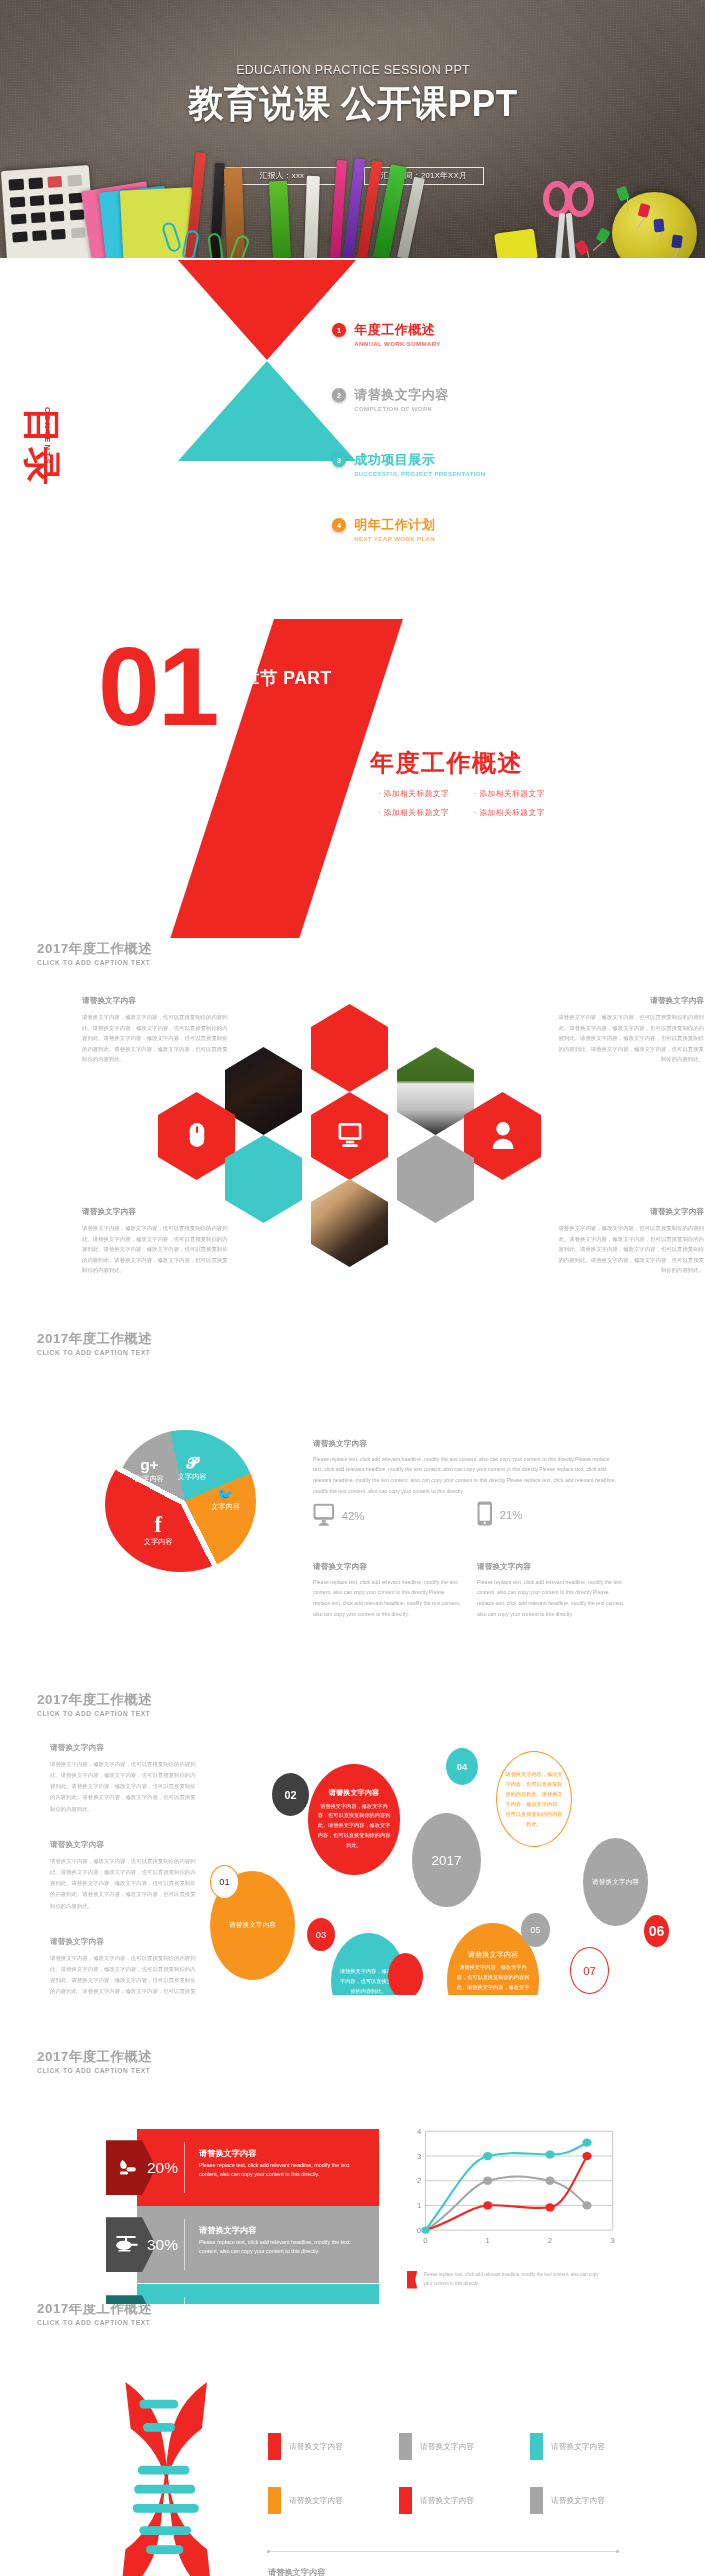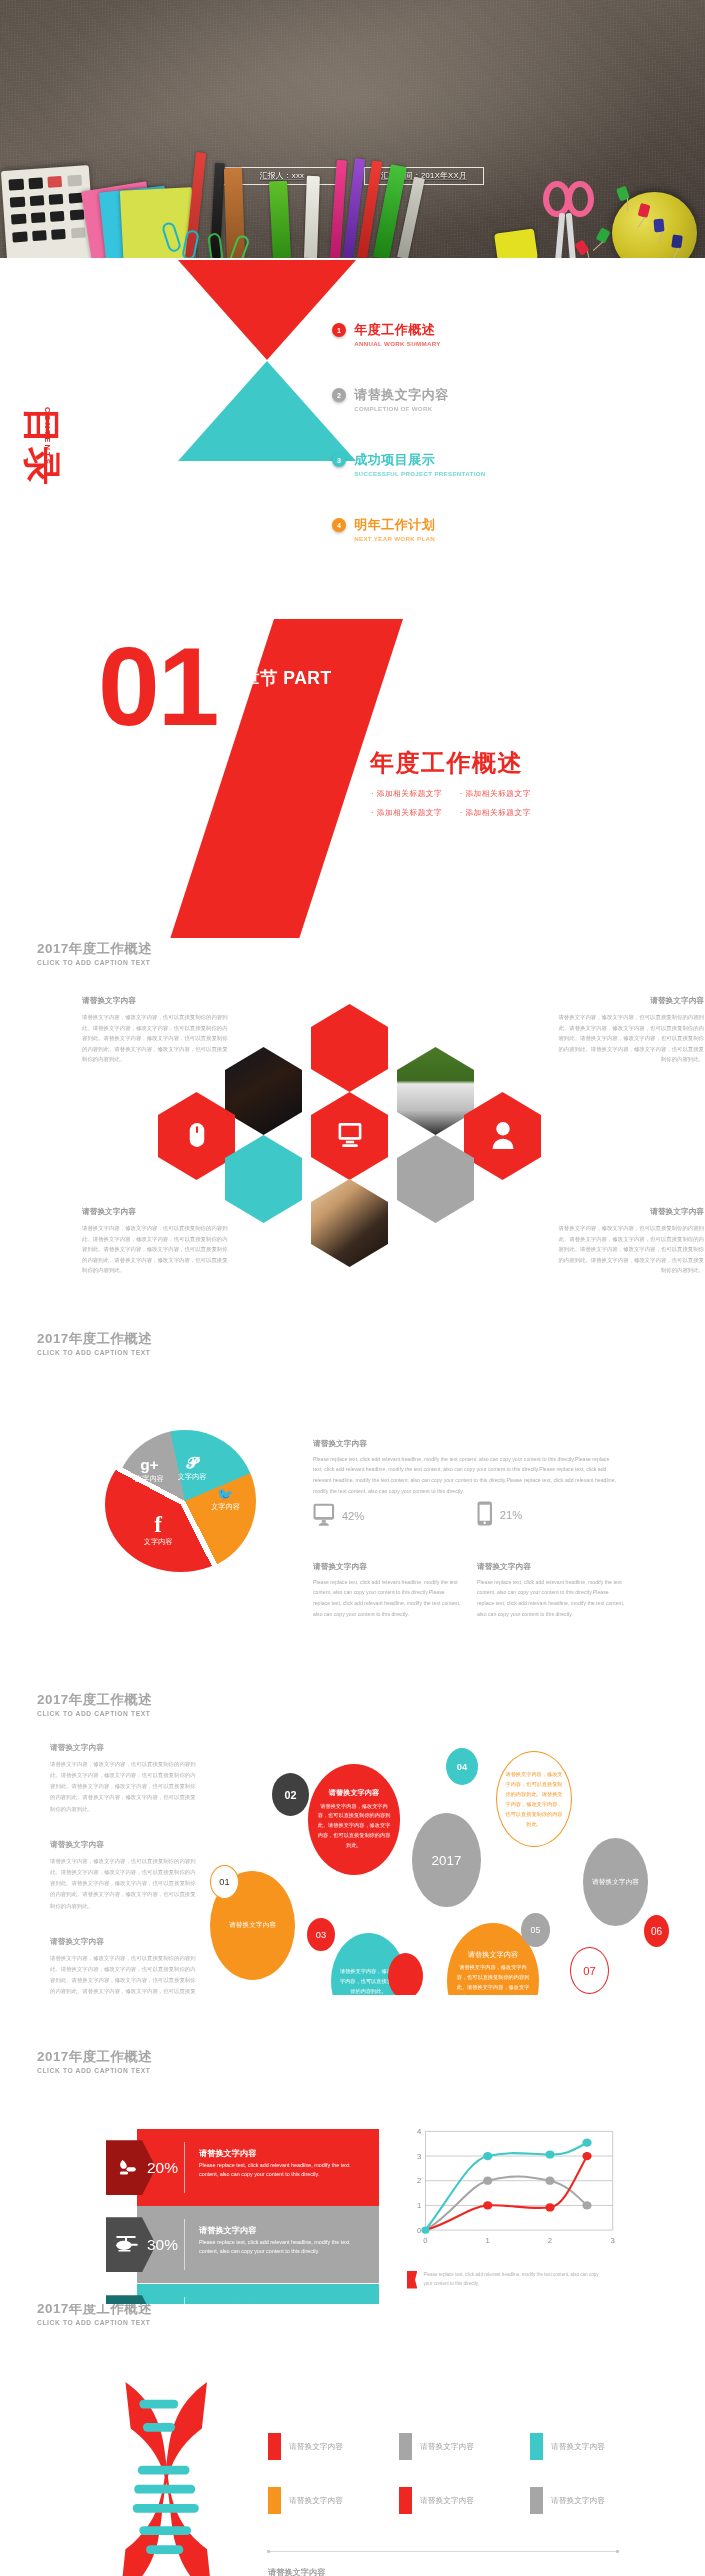--- a/index.html
+++ b/index.html
@@ -33,21 +33,21 @@
   }
   .cover .ctext { position:absolute; left:0; right:0; top:62px; text-align:center; }
   .cover .eyebrow {
     font-size:13.4px; letter-spacing:0.3px; color:#f2f2f0; font-weight:400;
     text-shadow:0 0.5px 1.5px rgba(0,0,0,.55); transform:scaleX(.93);
   }
   .cover .maintitle {
     margin-top:2.1px; font-size:37px; font-weight:bold; color:#fbfbf9; letter-spacing:0.5px;
     text-shadow:0 1px 3.1px rgba(0,0,0,.5); transform:scaleX(.95);
   }
-  .cover .metarow { position:absolute; left:0; right:0; top:167px; display:flex; justify-content:center; gap:22px;text-decoration:underline; }
+  .cover .metarow { position:absolute; left:0; right:0; top:167px; display:flex; justify-content:center; gap:22px; }
   .cover .metabox {
     border:0.5px solid rgba(255,255,255,.85); color:#fff; font-size:7.7px;
     padding:3.1px 11.3px; min-width:120px; text-align:center; letter-spacing:0.3px;
     text-shadow:0 0.5px 1px rgba(0,0,0,.5);
   }
   
   .supplies { position:absolute; left:0; bottom:0; width:100%; height:93px; }
   .sup { position:absolute; bottom:0; }
   .calc { left:4.1px; bottom:-3.1px; width:88px; height:93px; background:#e9e7dd;
           border-radius:3.1px; transform:rotate(-4deg); box-shadow:0 -1.5px 6.2px rgba(0,0,0,.4);}
@@ -94,21 +94,21 @@
   .toc-en { font-size:6.2px; font-weight:bold; letter-spacing:0.3px; margin-top:0.5px; }
 
   
   .divider { height:319px; }
   .slash { position:absolute; width:129px; height:474px; top:-77px; left:222px;
            transform:skewX(-18deg); }
   .bignum { position:absolute; font-size:111px; font-weight:bold; line-height:.86; letter-spacing:-2.1px; }
   .chapter { position:absolute; font-size:17.5px; font-weight:bold; color:#fff; letter-spacing:0.5px; }
   .dtitle { position:absolute; font-size:24px; font-weight:bold; letter-spacing:1.5px; }
   .dbullets { position:absolute; display:grid; grid-template-columns:1fr 1fr; gap:9.3px 17.5px; }
-  .dbullets span { font-size:7.7px; letter-spacing:0.5px; }
+  .dbullets span { font-size:7.7px; letter-spacing:0.5px;margin-left:7px; }
 
   
   .hexslide { height:361px; }
   .hex { position:absolute; width:77px; height:88px;
          clip-path:polygon(50% 0%,100% 26%,100% 74%,50% 100%,0% 74%,0% 26%); }
   .hex.img { background-size:cover; background-position:center; }
   .hexcol { position:absolute; width:150px; }
   .hexcol h4 { font-size:7.7px; font-weight:bold; color:#9a9a9a; margin-bottom:6.2px; }
   .hexcol p { font-size:5.4px; line-height:1.95; color:#a8a8a8; }
   .ico { position:absolute; left:50%; top:50%; transform:translate(-50%,-50%); color:#fff; }
@@ -167,20 +167,24 @@
 </style>
 </head>
 <body>
 
 <div class="deck">
 
   <section class="slide cover">
     <div class="board"></div>
     <div class="grain"></div>
 
+    <div class="ctext">
+      <div class="eyebrow">EDUCATION PRACTICE SESSION PPT</div>
+      <div class="maintitle">教育说课 公开课PPT</div>
+    </div>
 
     <div class="metarow">
       <div class="metabox">汇报人：xxx</div>
       <div class="metabox">汇报时间：201X年XX月</div>
     </div>
 
     <div class="supplies">
       <div class="sup calc">
         <i style="left:7.2px;top:9.3px"></i>
           <i style="left:27px;top:9.3px"></i>
@@ -463,21 +467,21 @@
       <span class="bt" style="color:#fff;font-size:7.2px;margin-bottom:3.6px;font-weight:400">请替换文字内容</span>
       <span style="color:#fff;font-size:5.2px;line-height:1.9">请替换文字内容，修改文字内容，也可以直接复制你的内容到此。请替换文字内容，修改文字内容，也可以直接复制你的内容到此。</span>
     </div>
     <div class="bub" style="left:521px;top:279px;width:29px;height:34px;background:#a6a6a6">
       <span class="bt" style="color:#fff;font-size:8.8px;font-weight:400">05</span>
     </div>
     <div class="bub" style="left:583px;top:204px;width:65px;height:88px;background:#a6a6a6;padding:0 7.2px">
       <span class="bt" style="color:#fff;font-size:6.7px;font-weight:400">请替换文字内容</span>
     </div>
     <div class="bub" style="left:644px;top:281px;width:25px;height:32px;background:#ee2722">
-      <span class="bt" style="color:#fff;font-size:10px;font-weight:400">06</span>
+      <span class="bt" style="color:#fff;font-size:14px;font-weight:700">06</span>
     </div>
     <div class="bub" style="left:570px;top:313px;width:39px;height:47px;border:1px solid #ee2722">
       <span class="bt" style="color:#ee2722;font-size:11.3px;font-weight:400">07</span>
     </div>
   </section>
 
   <section class="slide barslide">
     <div class="stitle" style="top:53px">
       <div class="cn">2017年度工作概述</div>
       <div class="en">CLICK TO ADD CAPTION TEXT</div>

